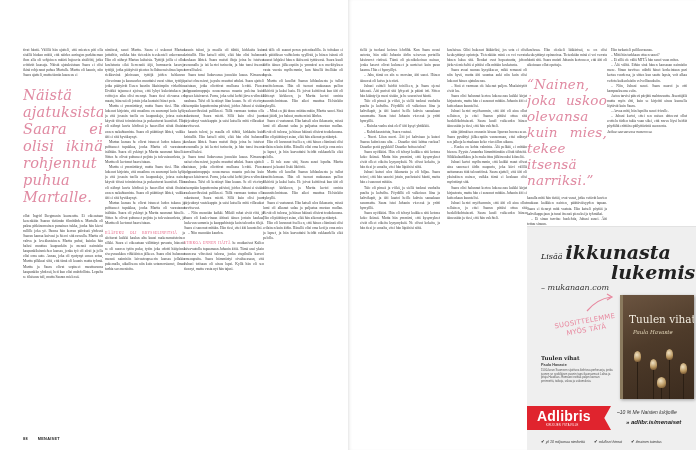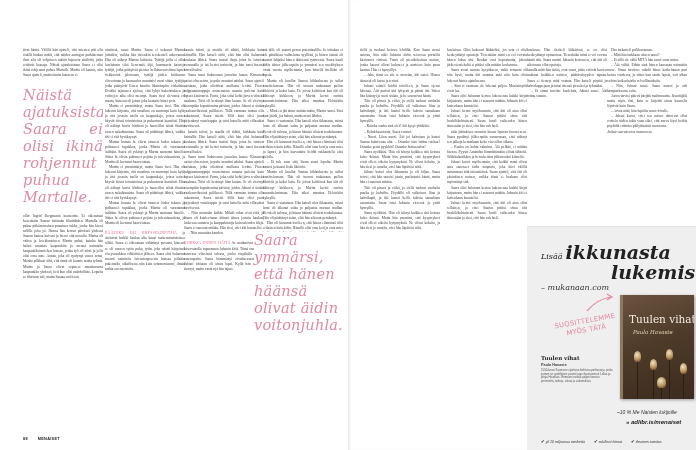--- a/index.html
+++ b/index.html
@@ -90,23 +90,20 @@
     <p class="noindent">mä tälle oli saanut poran potentiaalilla. Ja toitakan ei ole päätöksen vaihtelusta syyllistä, ja hänen isänsä oli saanut lahjaksi hänen ikäisensä tyttärensä. Saara kuuli äidin äänen jälkeenpäin ja ymmärsi sen merkityksen vasta vuosia myöhemmin, kun hänellä itsellään oli lapsia.</p>
     <p>Martta oli kuullut Saaran kihlauksesta ja tullut onnittelemaan. Hän oli tuonut mukanaan pullon likööriä ja kaksi lasia. He joivat keittiössä kun äiti oli lähtenyt kirkkoon, ja Martta kertoi omista suunnitelmistaan. Hän aikoi muuttaa Helsinkiin syksyllä.</p>
     <p>– Minä en jää tänne mätänemään, Martta sanoi. Sinä saat jäädä, jos haluat, mutta minä lähden.</p>
     <p>Saara ei vastannut. Hän katseli ulos ikkunasta, missä lumi oli alkanut sulaa ja paljastaa mustan mullan. Kevät oli tulossa, ja hänen häänsä olisivat toukokuussa. Hän oli päättänyt asian, eikä hän aikonut perääntyä.</p>
     <p>Hän oli luvannut itselleen, että hänen elämänsä olisi erilainen kuin äidin. Hänellä olisi oma koti ja oma mies ja lapset, ja hän kasvattaisi heidät rakkaudella eikä pelolla.</p>
     <p>– Ei tule sano sitä, Saara sanoi lopulta. Martta nauroi ja kaatoi lisää likööriä.</p>
     <p>Martta oli kuullut Saaran kihlauksesta ja tullut onnittelemaan. Hän oli tuonut mukanaan pullon likööriä ja kaksi lasia. He joivat keittiössä kun äiti oli lähtenyt kirkkoon, ja Martta kertoi omista suunnitelmistaan. Hän aikoi muuttaa Helsinkiin syksyllä.</p>
     <p>Saara ei vastannut. Hän katseli ulos ikkunasta, missä lumi oli alkanut sulaa ja paljastaa mustan mullan. Kevät oli tulossa, ja hänen häänsä olisivat toukokuussa. Hän oli päättänyt asian, eikä hän aikonut perääntyä.</p>
     <p>Hän oli luvannut itselleen, että hänen elämänsä olisi erilainen kuin äidin. Hänellä olisi oma koti ja oma mies ja lapset, ja hän kasvattaisi heidät rakkaudella eikä pelolla.</p>
   </div>
-  <div style="position:absolute; left:254px; top:232px; width:92px; background:#fff;">
-    <div class="pull" style="margin:0;">Saara ymmärsi, että hänen häänsä olivat äidin voitonjuhla.</div>
-  </div>
   <div class="folio">
     <span>88</span><span>MENAISET</span>
   </div>
 </div>
 
 <div class="page right">
   <div class="col" style="left:12px; height:390px;">
     <p class="noindent">tiellä ja tuoksui koivun lehdiltä. Kun Saara nousi autosta, hän näki Juhanin äidin seisovan portailla käsivarret ristissä. Tämä oli pienikokoinen nainen, jonka kasvot olivat kuluneet ja uurteiset kuin puun kaarna. Hän ei hymyillyt.</p>
     <p>– Jaha, tämä on siis se morsian, äiti sanoi. Hänen äänensä oli kuiva ja terävä.</p>
     <p>Juhani esitteli heidät toisilleen, ja Saara ojensi kätensä. Äiti puristi sitä lyhyesti ja päästi irti. Sitten hän kääntyi ja meni sisään, ja he seurasivat häntä.</p>
@@ -126,20 +123,21 @@
     <p>Saara olisi halunnut kertoa lukeneensa kaikki kirjat kirjastosta, mutta hän ei sanonut mitään. Juhanin äiti ei kuitenkaan kuuntelisi.</p>
     <p>Juhani kertoi myöhemmin, että äiti oli aina ollut sellainen, ja ettei Saaran pitäisi ottaa sitä henkilökohtaisesti. Saara kuuli vaikeuden hänen äänessään ja tiesi, että hän valehteli.</p>
     <p>sään jätimäisen oranssin kissan lipuvan huoneeseen. Saara pysähtyi jälkeenpäin vannomaan, ettei nähnyt sen jalkoja kertaakaan koko viereällon aikana.</p>
     <p>– Ruoka on kohta valmista. Älä pelkää, ei mitään hienoa. Pyysin Amandaa lämmittämään eilistä tähteitä. Siläkkalaatikkoa ja hernekeittoa jälkiruoaksi kiisseliä.</p>
     <p>Juhani kertoi myöhemmin, että kaikki muut olivat aina sanoneet äidin naapuria, joka kävi välillä auttamassa tätä taloustöissä. Saara ajatteli, että äiti oli yksinäinen nainen, vaikka tämä ei koskaan olisi myöntänyt sitä.</p>
     <p>Saara olisi halunnut kertoa lukeneensa kaikki kirjat kirjastosta, mutta hän ei sanonut mitään. Juhanin äiti ei kuitenkaan kuuntelisi.</p>
     <p>Juhani kertoi myöhemmin, että äiti oli aina ollut sellainen, ja ettei Saaran pitäisi ottaa sitä henkilökohtaisesti. Saara kuuli vaikeuden hänen äänessään ja tiesi, että hän valehteli.</p>
   </div>
   <div class="col" style="left:179px; height:178px;">
     <p class="noindent">koulussa. Hän oleskeli lääkärissä, se on olisi keskeyttänyt opinnoissa. Tietenkään minä ei voi verrata häntä sitä. Saara muisti Juhanin kertoneen, että äiti oli aikoinaan ollut opettaja.</p>
+    <div class="pull quote">“Nainen, joka uskoo olevansa kuin mies, tekee itsensä narriksi.”</div>
     <p class="noindent">kanalla mitä hän tietää, ovat vasat, jotka vetävät kuvien mukaan kaikkien naisten, päättäväisyyden tapaan. Saara ei tiennyt mitä vastata. Hän katseli pöytää ja kahvikuppejaan ja tunsi itsensä pieneksi ja tyhmäksi.</p>
     <p>– Ei sinun tarvitse huolehtia, Juhani sanoi. Äiti tottuu sinuun.</p>
 
   </div>
   <div class="col" style="left:259px; height:130px;">
     <p>Hän tarkasteli peilikuvaansa.</p>
     <p>– Mitä hän tarkkaan ottaen sanoi?</p>
     <p>– Ei sillä ole väliä MITÄ hän sanoi vaan miten.</p>
     <p>– Älä välitä. Ethän sinä hänen kanssaan naimisiin mene. Sinun tarvitsee nähdä hänet korkeintaan pari kertaa vuodessa, ja sitten kun saatte lapsia, voit alkaa vedota kaikenlaisiin velvollisuuksiin.</p>
     <p>– Niin, Juhani sanoi. Saara nauroi ja otti kampauksensa esiin.</p>
@@ -176,20 +174,24 @@
     <div class="stem" style="left:60px; top:74px; height:30px;"></div>
     <div class="flower" style="left:57px; top:68px;"></div>
     <div class="stem" style="left:38px; top:88px; height:16px;"></div>
     <div class="flower" style="left:34px; top:82px; width:9px;"></div>
   </div>
 
   <div class="ad-book-title">Tuulen vihat</div>
   <div class="ad-book-author">Paula Havaste</div>
   <div class="ad-book-desc">1500-luvun Suomeen sijoittuva kiehtova perhesarja, jonka juonen se syskiläisen puunin tapsi kaunasmuut Laliva ja pitaja Haudaus. Romaani esittää paljon kansan perinnettä, taikoja, uskoa ja uskomuksia.</div>
 
+  <div class="banner">
+    <div class="banner-name">Adlibris</div>
+    <div class="banner-sub">KIRJOJEN YSTÄVILLE</div>
+  </div>
   <div class="offer1">–10 % Me Naisten lukijoille</div>
   <div class="offer2">» adlibr.is/menaiset</div>
 
   <div class="usps">
     <span class="item"><span class="chk">✔</span><span>yli 10 miljoonaa nimikettä</span></span>
     <span class="item"><span class="chk">✔</span><span>edulliset hinnat</span></span>
     <span class="item"><span class="chk">✔</span><span>ilmainen toimitus</span></span>
   </div>
 </div>
 

